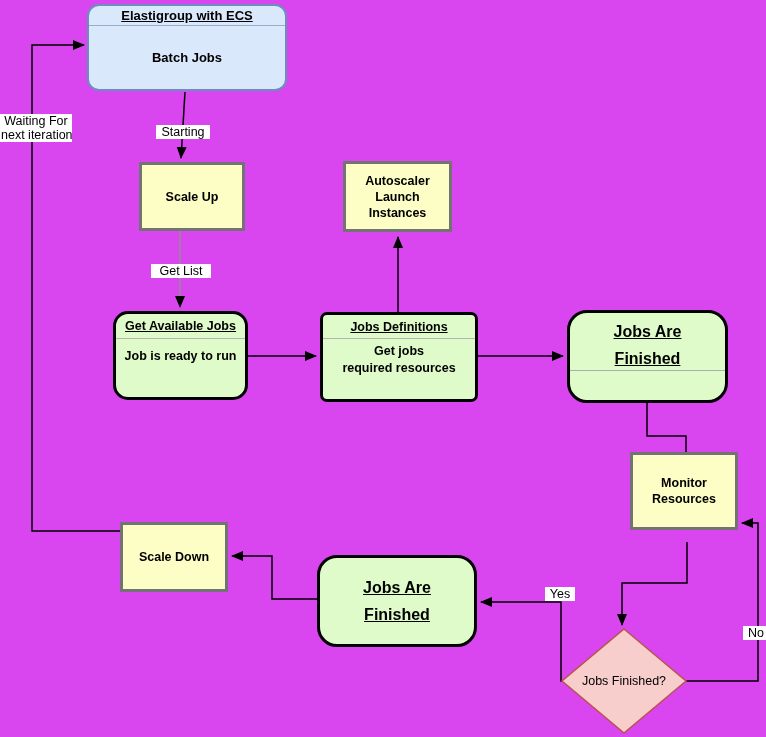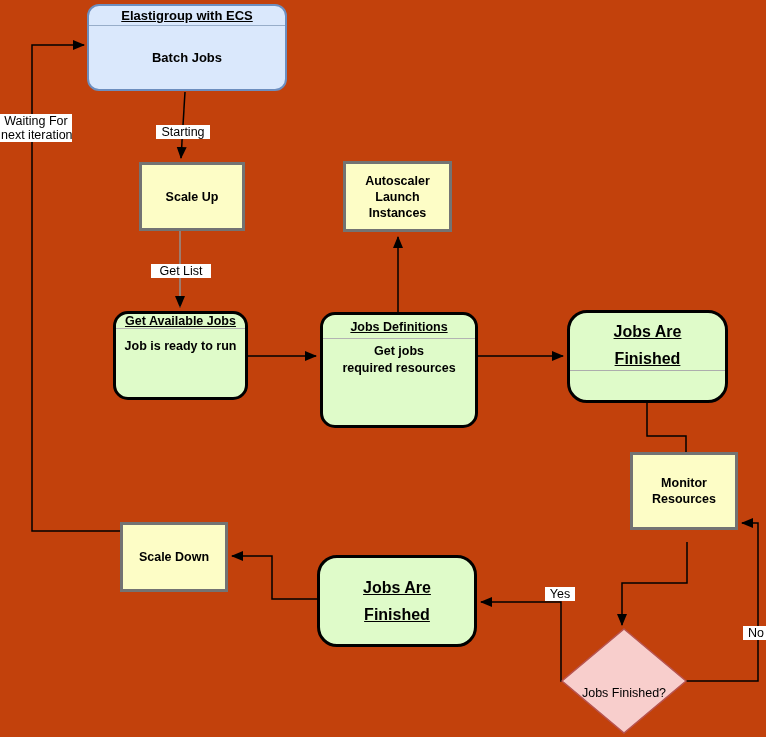--- a/index.html
+++ b/index.html
@@ -1,17 +1,17 @@
 <!DOCTYPE html>
 <html><head>
 <meta charset="utf-8">
 <style>
   html,body{margin:0;padding:0;background:#fff;}
   .canvas{
-    position:relative;width:766px;height:737px;background:#c2410c;
+    position:relative;width:766px;height:737px;background:#d946ef;
     font-family:"Liberation Sans", sans-serif;color:#000;overflow:hidden;
   }
   .canvas *{box-sizing:border-box;}
   svg.wires{position:absolute;left:0;top:0;width:766px;height:737px;}
 
   
   .node{position:absolute;display:flex;flex-direction:column;}
   .yellow{
     background:#fdfdc6;border:3px solid #737373;border-radius:0;
     align-items:center;justify-content:center;text-align:center;
@@ -36,21 +36,21 @@
     text-align:center;
   }
   .divider{border-top:1px solid #adadad;width:100%;}
 
   
   .elabel{
     position:absolute;background:#fff;font-size:12.5px;line-height:14px;
     text-align:center;padding:0 1px;white-space:nowrap;
   }
   .dlabel{
-    position:absolute;font-size:12.5px;text-align:center;white-space:nowrap;margin-top:12px;
+    position:absolute;font-size:12.5px;text-align:center;white-space:nowrap;
   }
 </style>
 </head>
 <body>
 
 <div class="canvas">
 
   <svg class="wires">
     <defs>
       <marker id="arr" markerUnits="userSpaceOnUse" markerWidth="13" markerHeight="11" refX="11" refY="5" orient="auto">
@@ -96,29 +96,29 @@
     <span>Scale Up</span>
   </div>
 
   <div class="node yellow" style="left:343px;top:161px;width:109px;height:71px;">
     <span>Autoscaler</span>
     <span>Launch</span>
     <span>Instances</span>
   </div>
 
   <div class="node green" style="left:113px;top:311px;width:135px;height:89px;border-radius:15px;">
-    <div class="hdr" style="height:15px;">
+    <div class="hdr" style="height:25px;">
       <span>Get Available Jobs</span>
     </div>
     <div class="body topish" style="padding-top:9px;">
       <span>Job is ready to run</span>
     </div>
   </div>
 
-  <div class="node green" style="left:320px;top:312px;width:158px;height:116px;border-radius:15px;">
+  <div class="node green" style="left:320px;top:312px;width:158px;height:90px;border-radius:7px;">
     <div class="hdr" style="height:24px;">
       <span>Jobs Definitions</span>
     </div>
     <div class="body topish" style="padding-top:4px;">
       <span>Get jobs</span>
       <span>required resources</span>
     </div>
   </div>
 
   <div class="node green" style="left:567px;top:310px;width:161px;height:93px;border-radius:20px;">

